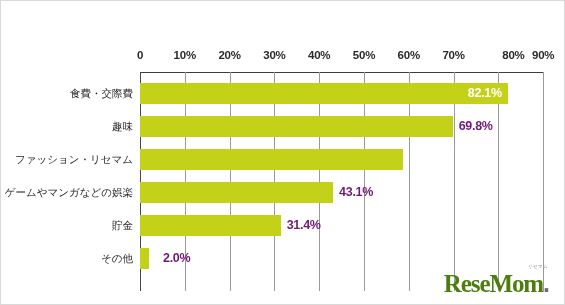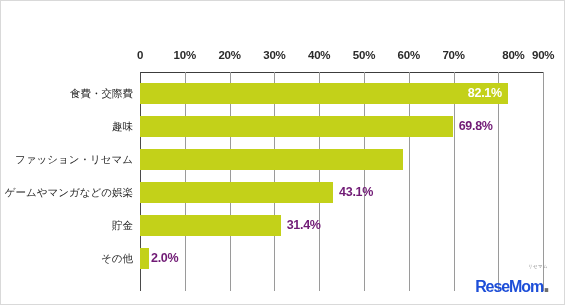--- a/index.html
+++ b/index.html
@@ -127,25 +127,25 @@
 
   
   #logo {
     position: absolute;
     right: 14px;
     bottom: 8px;
     text-align: right;
     line-height: 1;
   }
   #logo-main {
-    font-size: 16px;
-    font-weight: bold;
-    color: #1d4ed8;
+    font-size: 25px;
+    font-weight: bold;
+    color: #4d7c0f;
     letter-spacing: -1.1px;
-    font-family: Liberation Sans, sans-serif;
+    font-family: Liberation Serif, serif;
   }
   #logo-ruby {
     position: absolute;
     right: 2px;
     top: -6px;
     font-size: 4.5px;
     color: #8c8c8c;
     letter-spacing: 0.4px;
     font-family: "DejaVu Sans", sans-serif;
   }
@@ -225,21 +225,21 @@
         <div class="bar-row" style="top: 110px; width: 403.2px;">
           <div class="bar" style="width: 193.088px;"></div>
           <div class="bar-value outside" style="left: 199.088px;">43.1%</div>
         </div>
         <div class="bar-row" style="top: 143px; width: 403.2px;">
           <div class="bar" style="width: 140.672px;"></div>
           <div class="bar-value outside" style="left: 146.672px;">31.4%</div>
         </div>
         <div class="bar-row" style="top: 176px; width: 403.2px;">
           <div class="bar" style="width: 8.96px;"></div>
-          <div class="bar-value outside" style="left: 11px;">2.0%</div>
+          <div class="bar-value outside" style="left: 23px;">2.0%</div>
         </div>
       </div>
   </div>
 
   <div id="logo">
     <span id="logo-main">ReseMom</span><span id="logo-dot">.</span>
     <span id="logo-ruby">リセマム</span>
   </div>
 
 </div>

